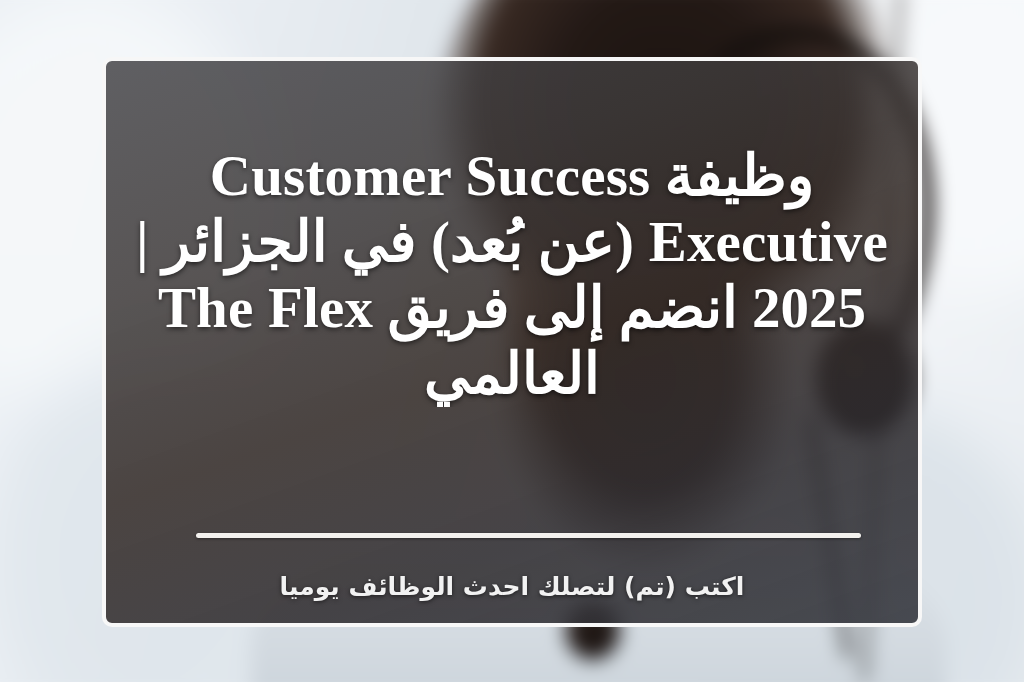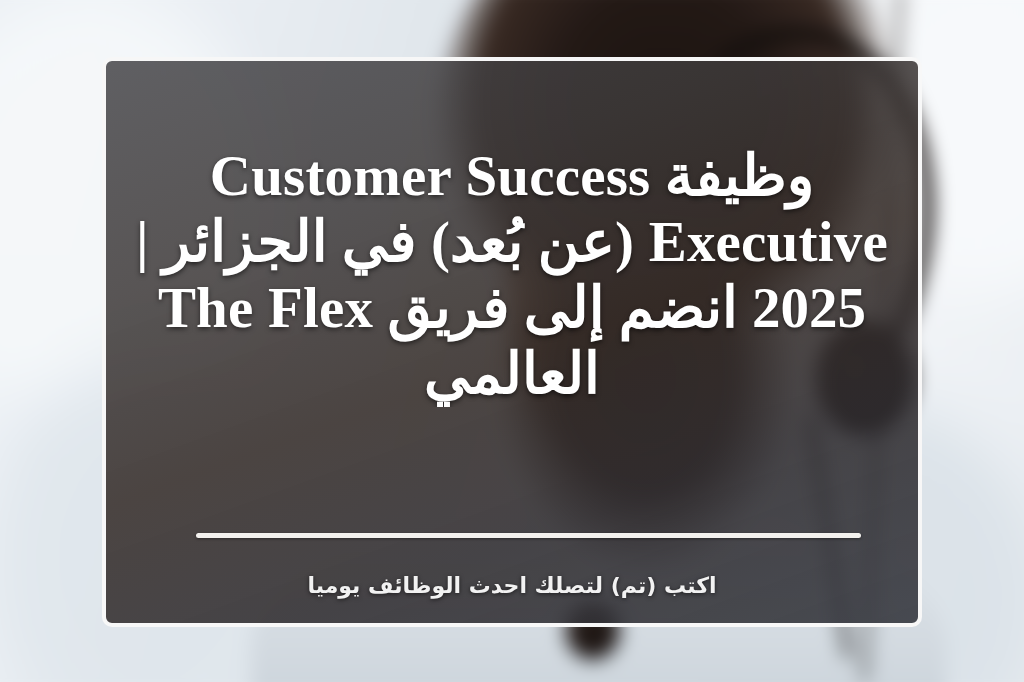--- a/index.html
+++ b/index.html
@@ -232,21 +232,21 @@
     font-size: 42px;
     line-height: 1;
     white-space: nowrap;
     text-shadow: 0 2px 5px rgba(0,0,0,0.6);
     letter-spacing: -0.5px;
   }
   .tagline {
     color: #f2f2f2;
     font-family: "DejaVu Sans", "Liberation Sans", sans-serif;
     font-weight: bold;
-    font-size: 22px;
+    font-size: 25px;
     line-height: 1;
     white-space: nowrap;
     text-shadow: 0 1px 4px rgba(0,0,0,0.6);
   }
 </style>
 </head>
 <body>
 
 <div class="canvas">
 

